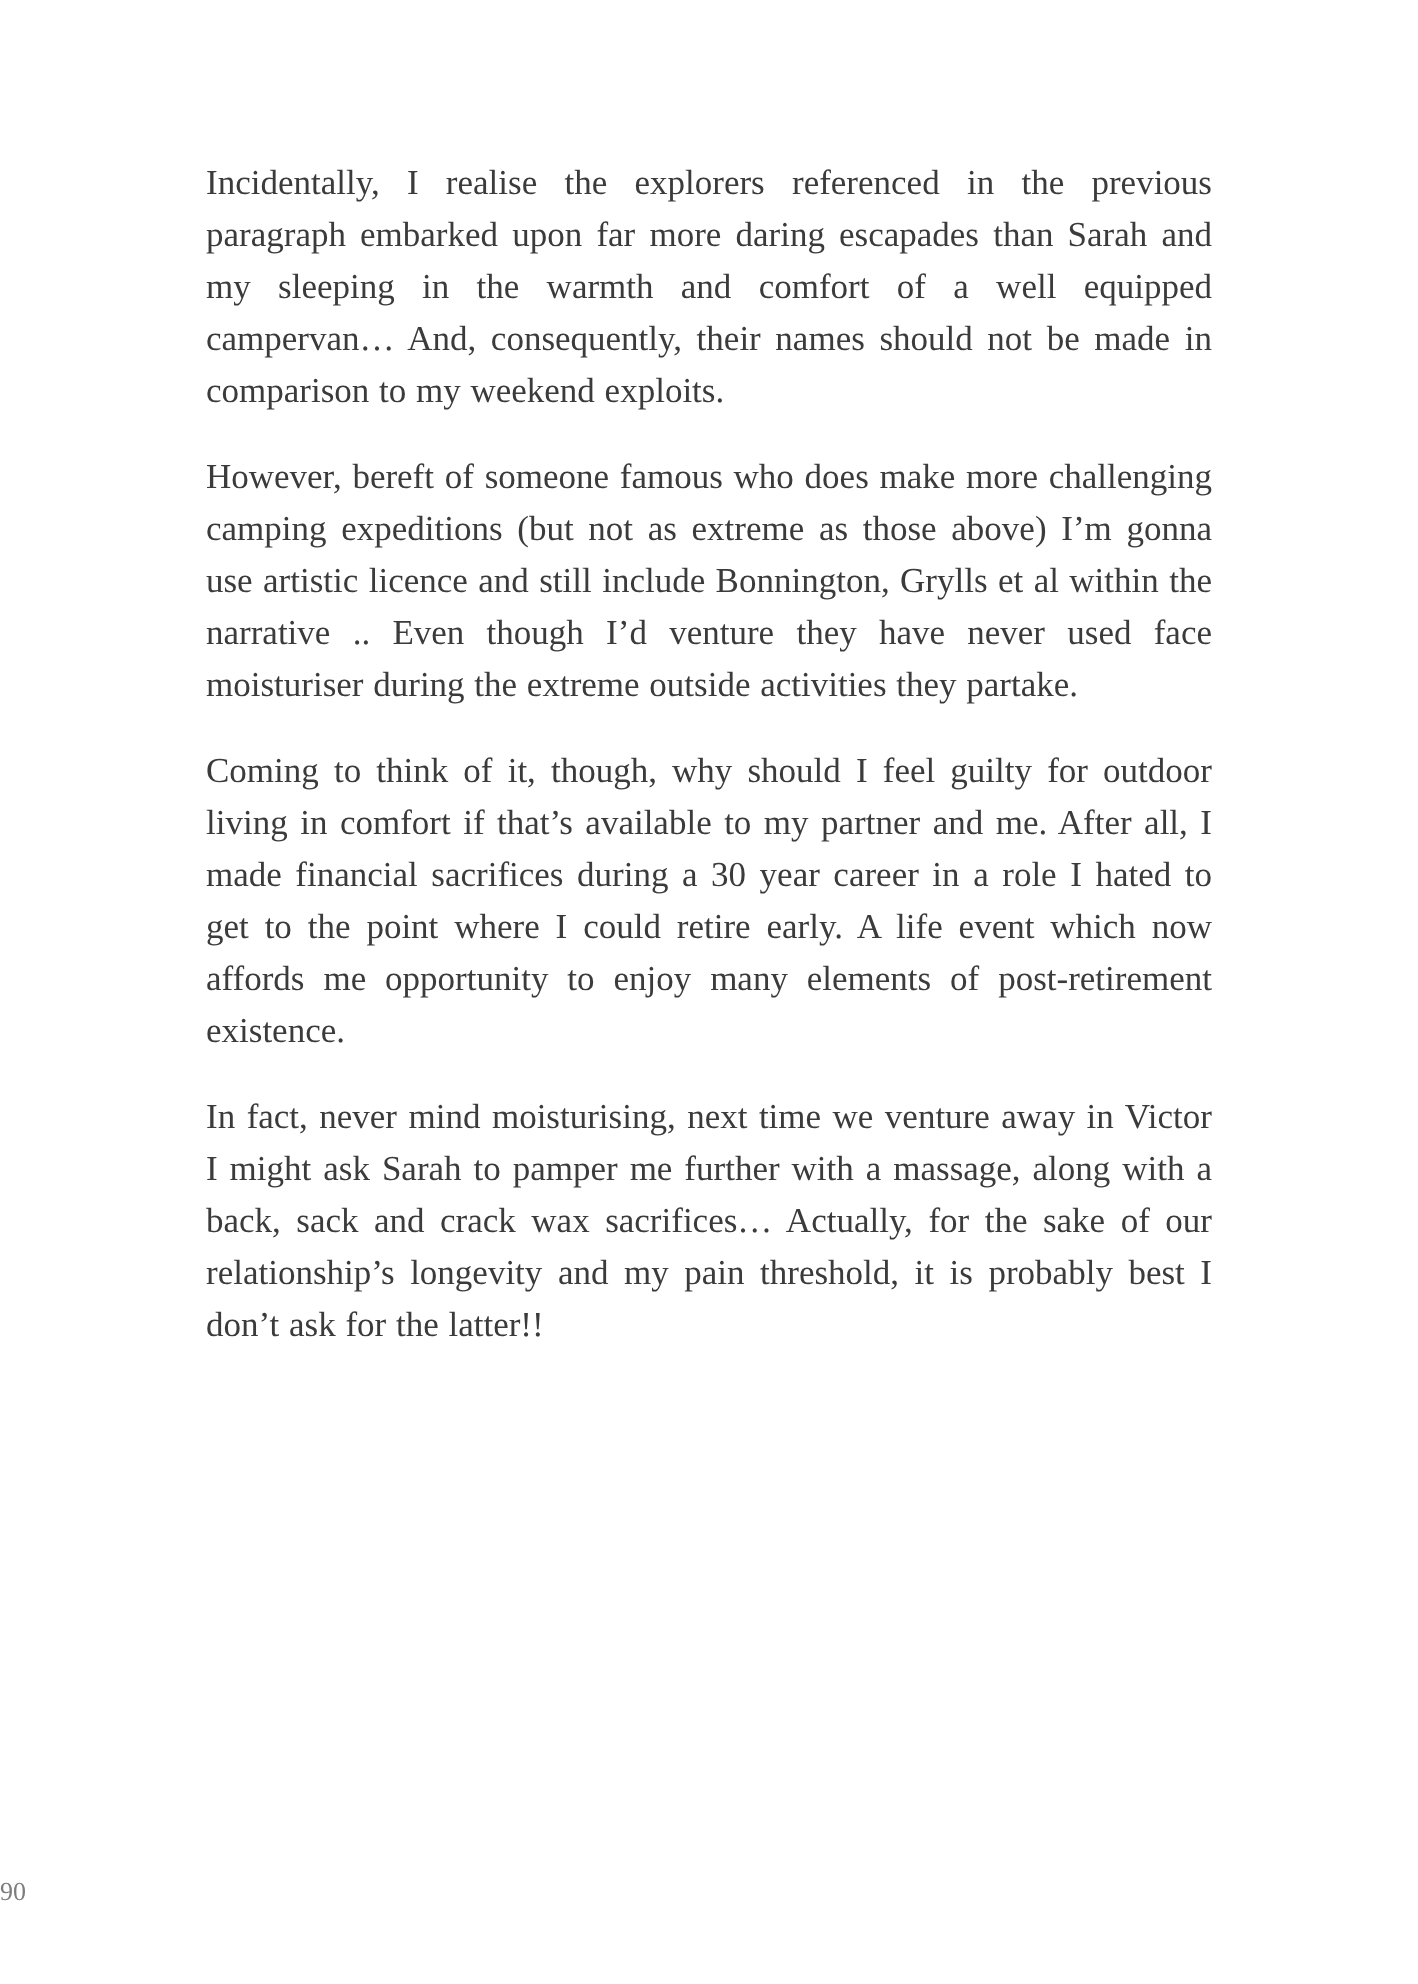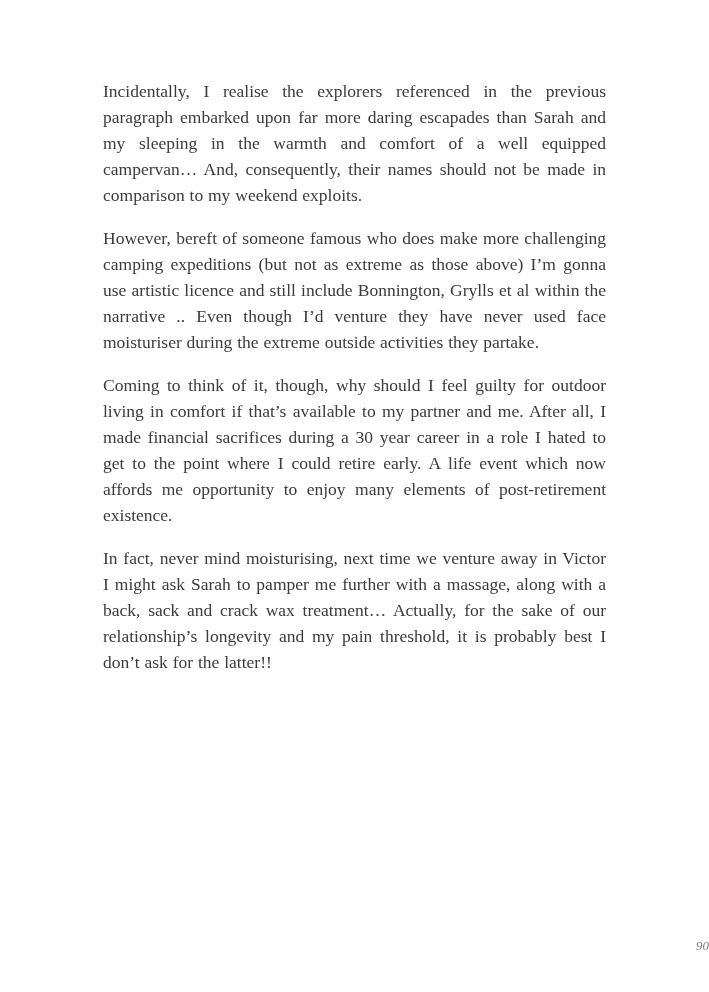--- a/index.html
+++ b/index.html
@@ -33,31 +33,30 @@
     line-height: 26px;
     text-align: justify;
     color: var(--text-color);
     word-spacing: 0.5px;
   }
   .page-number {
     position: absolute;
     left: 0;
     top: 938px;
     width: 709px;
-    text-align: right;
+    text-align: left;
     font-size: 13px;
     color: var(--page-number-color);
-    font-style: italic;
   }
 </style>
 </head>
 <body>
 
 <div class="page">
   <div class="content">
 
   <p>Incidentally, I realise the explorers referenced in the previous paragraph embarked upon far more daring escapades than Sarah and my sleeping in the warmth and comfort of a well equipped campervan… And, consequently, their names should not be made in comparison to my weekend exploits.</p>
       <p>However, bereft of someone famous who does make more challenging camping expeditions (but not as extreme as those above) I’m gonna use artistic licence and still include Bonnington, Grylls et al within the narrative .. Even though I’d venture they have never used face moisturiser during the extreme outside activities they partake.</p>
       <p>Coming to think of it, though, why should I feel guilty for outdoor living in comfort if that’s available to my partner and me. After all, I made financial sacrifices during a 30 year career in a role I hated to get to the point where I could retire early. A life event which now affords me opportunity to enjoy many elements of post-retirement existence.</p>
-      <p>In fact, never mind moisturising, next time we venture away in Victor I might ask Sarah to pamper me further with a massage, along with a back, sack and crack wax treatment… Actually, for the sake of our relationship’s longevity and my pain threshold, it is probably best I don’t ask for the latter!!</p>
+      <p>In fact, never mind moisturising, next time we venture away in Victor I might ask Sarah to pamper me further with a massage, along with a back, sack and crack wax sacrifices… Actually, for the sake of our relationship’s longevity and my pain threshold, it is probably best I don’t ask for the latter!!</p>
     </div>
   <div class="page-number">90</div>
 </div>
 
 </body></html>

